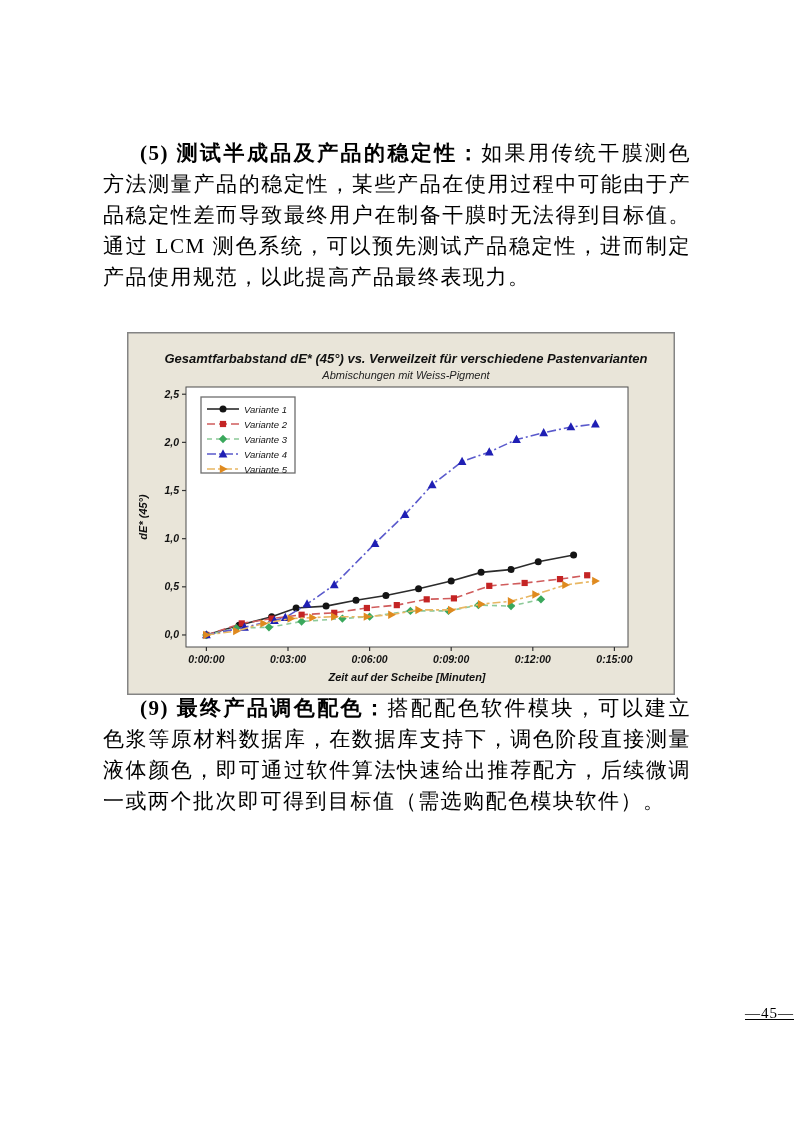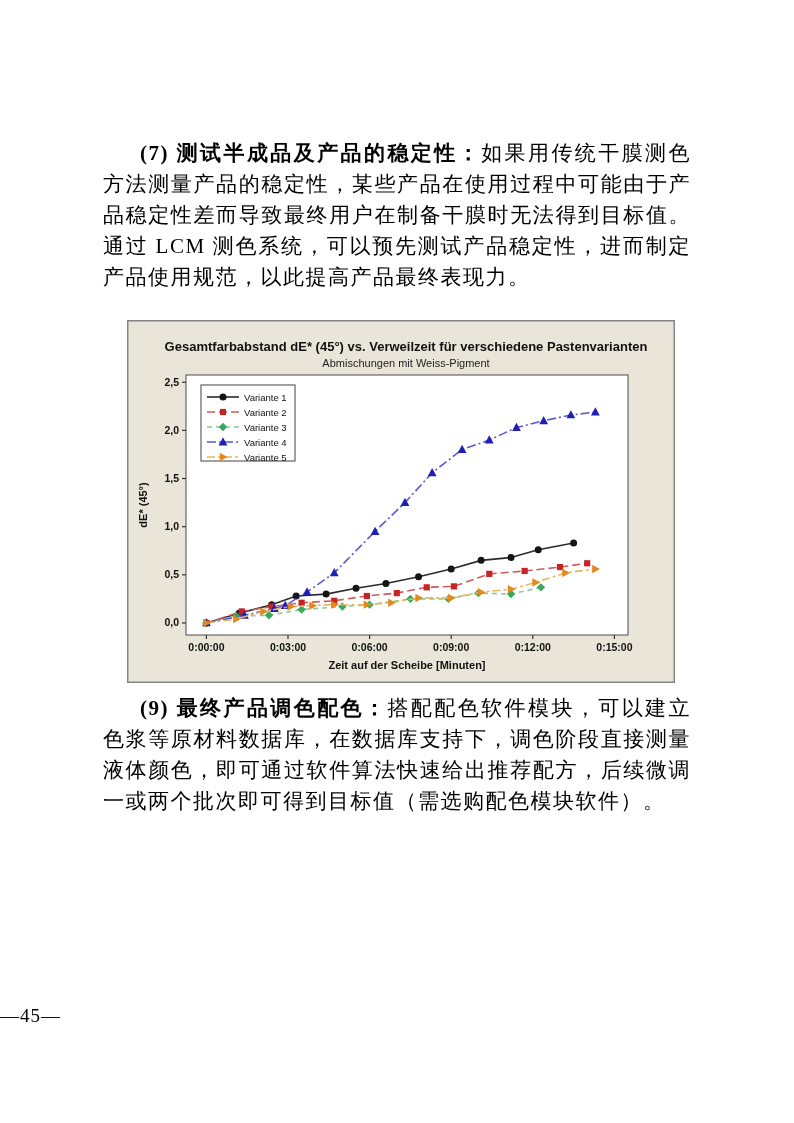--- a/index.html
+++ b/index.html
@@ -20,38 +20,39 @@
     text-align:justify;
     letter-spacing:1.5px;
     text-indent:37px;
     color:#000;
   }
   .para .lead { font-weight:bold; }
   #para-3 { top:138px; }
   #para-4 { top:693px; }
   .figure {
     position:absolute;
-    left:127px; top:320px;
-    width:548px; height:407px;
+    left:127px; top:332px;
+    width:548px; height:407px;font-style:italic;
   }
   .figure svg { display:block; }
   .page-number {
     position:absolute;
     top:1005px; left:0; width:100%;
-    text-align:left;
-    font-size:19px;
+    text-align:right;
+    font-size:15px;
     letter-spacing:1px;
+    text-decoration:underline;
   }
 </style>
 </head>
 <body>
 
 <div class="page">
 
-  <p class="para" id="para-3"><span class="lead">(7) 测试半成品及产品的稳定性：</span><span>如果用传统干膜测色方法测量产品的稳定性，某些产品在使用过程中可能由于产品稳定性差而导致最终用户在制备干膜时无法得到目标值。通过 LCM 测色系统，可以预先测试产品稳定性，进而制定产品使用规范，以此提高产品最终表现力。</span></p>
+  <p class="para" id="para-3"><span class="lead">(5) 测试半成品及产品的稳定性：</span><span>如果用传统干膜测色方法测量产品的稳定性，某些产品在使用过程中可能由于产品稳定性差而导致最终用户在制备干膜时无法得到目标值。通过 LCM 测色系统，可以预先测试产品稳定性，进而制定产品使用规范，以此提高产品最终表现力。</span></p>
 
   <div class="figure" id="chart-figure">
       <svg viewBox="0 0 548 363" width="548" height="363">
         <rect x="0.75" y="0.75" width="546.5" height="361.5" fill="#e9e5d9" stroke="#848484" stroke-width="1.5"></rect>
         <text x="279" y="31" font-family="&quot;Liberation Sans&quot;,&quot;DejaVu Sans&quot;,sans-serif" fill="#111111" text-anchor="middle" font-size="13" font-weight="bold">Gesamtfarbabstand dE* (45°) vs. Verweilzeit für verschiedene Pastenvarianten</text>
         <text x="279" y="47" font-family="&quot;Liberation Sans&quot;,&quot;DejaVu Sans&quot;,sans-serif" fill="#222222" text-anchor="middle" font-size="11">Abmischungen mit Weiss-Pigment</text>
         <rect x="59" y="55" width="442" height="260" fill="#ffffff" stroke="#4d4d4d" stroke-width="1"></rect>
         <g>
           <line x1="55" y1="302.962962962963" x2="59" y2="302.962962962963" stroke="#333333" stroke-width="1.2"></line>
           <text x="52" y="306.462962962963" font-family="&quot;Liberation Sans&quot;,&quot;DejaVu Sans&quot;,sans-serif" fill="#111111" text-anchor="end" font-size="10.5" font-weight="600">0,0</text>

